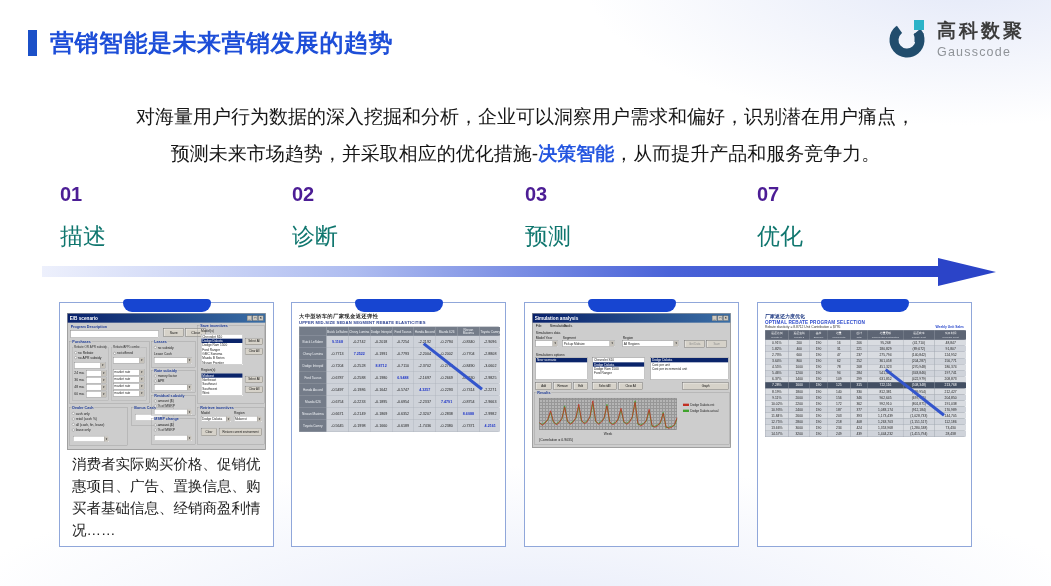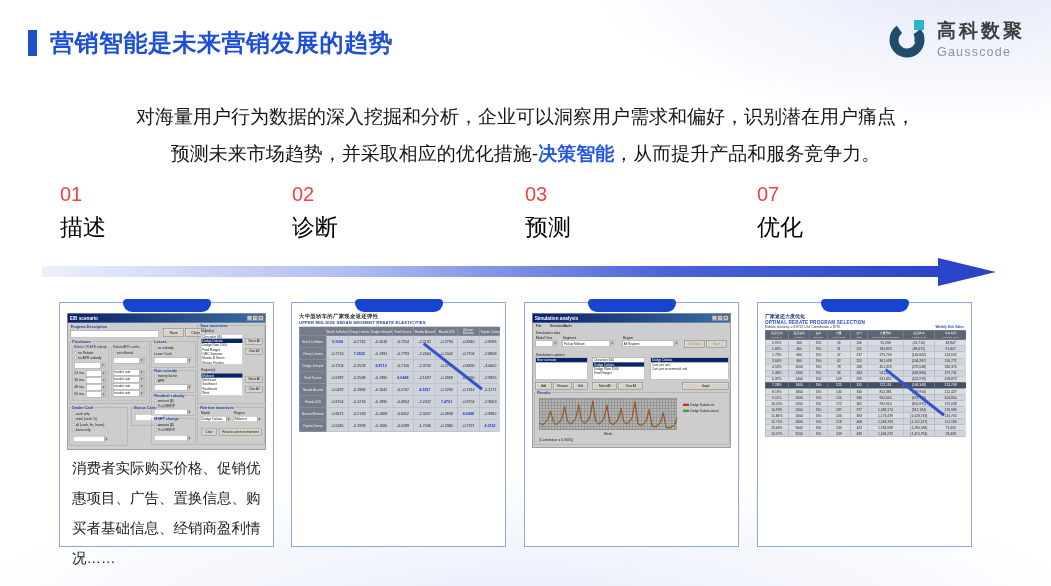--- a/index.html
+++ b/index.html
@@ -18,34 +18,34 @@
 h1{font-size:24px;font-weight:bold;color:#1d4ed8;letter-spacing:.5px}
 .logo{position:absolute;right:26px;top:16px;display:flex;align-items:center;gap:7px}
 .logo-text{display:flex;flex-direction:column}
 .logo-name{font-size:19px;font-weight:bold;color:#3c3c3c;letter-spacing:3px}
 .logo-sub{font-size:12.5px;color:#8f9398;letter-spacing:1.2px;margin-top:1px}
 
 .intro{position:absolute;top:98px;left:0;right:0;text-align:center;font-size:19px;color:#161616;line-height:37px}
 .hl{color:#2456e0;font-weight:bold}
 
 .step{position:absolute;top:183px}
-.step .num{font-size:20px;font-weight:normal;color:#ef4444}
-.step .lbl{font-size:23px;color:#000000;margin-top:6px}
+.step .num{font-size:20px;font-weight:bold;color:#4c1d95}
+.step .lbl{font-size:23px;color:#0f766e;margin-top:15px}
 .s1{left:60px}.s2{left:292px}.s3{left:525px}.s4{left:757px}
 
 .arrow-body{position:absolute;top:266px;left:42px;width:896px;height:11px;
   background:linear-gradient(90deg,#edf0fc 0%,#aebcf0 35%,#4a63d8 70%,#2b44c8 100%)}
 .arrow-head{position:absolute;top:258px;left:938px;width:0;height:0;
   border-top:14px solid transparent;border-bottom:14px solid transparent;border-left:58px solid #2b44c8}
 
 .card{position:absolute;top:302px;width:215px;height:245px;background:#fff;border:1px solid #90a7da}
 .c1{left:59px}.c2{left:291px}.c3{left:524px}.c4{left:757px}
 .tab{position:absolute;top:-4px;left:50%;transform:translateX(-50%);width:88px;height:13px;
   background:#1745d1;border-radius:4px 4px 9px 9px}
-.caption{position:absolute;left:12px;right:8px;top:150px;font-size:14.5px;line-height:30px;color:#1c1c1c}
+.caption{position:absolute;left:12px;right:8px;top:150px;font-size:14.5px;line-height:22px;color:#1c1c1c}
 .shot{position:absolute;left:7px;top:10px;width:201px;height:138px;overflow:hidden}
 .shot-inner{position:relative;width:603px;height:414px;transform:scale(.3333);transform-origin:0 0}
 
 .win{position:relative;background:#cdcdcd;border:2px solid #8a8a8a;width:597px}
 .win-tb{height:27px;background:linear-gradient(90deg,#08216b,#3a6ea5);color:#fff;font-size:14px;
   display:flex;align-items:center;padding:0 6px;font-weight:bold}
 .win-ctl{margin-left:auto;display:flex;gap:2px}
 .win-ctl span{width:15px;height:15px;background:#cdc9c1;border:1px solid #555;font-size:10px;line-height:13px;text-align:center;color:#111}
 .win-body{position:relative}
 .gb{position:absolute;border:1.5px solid #909090}

